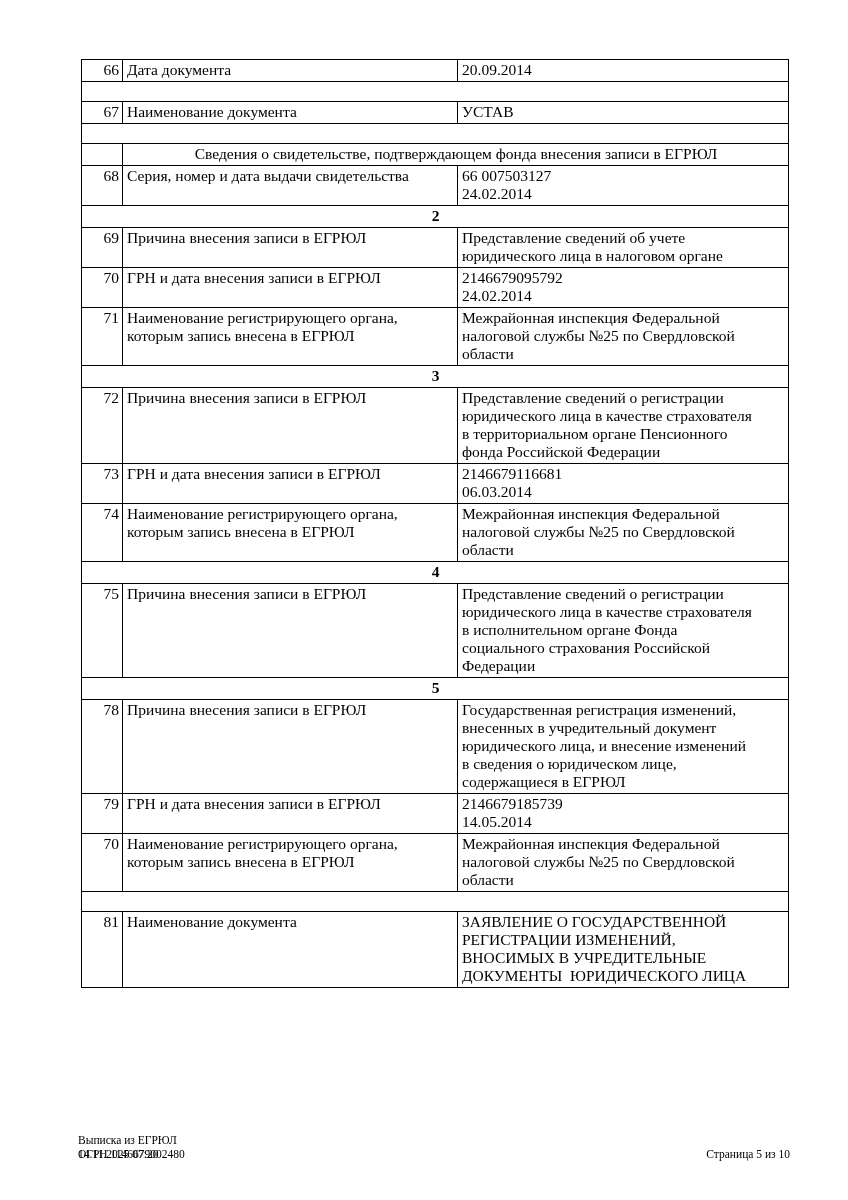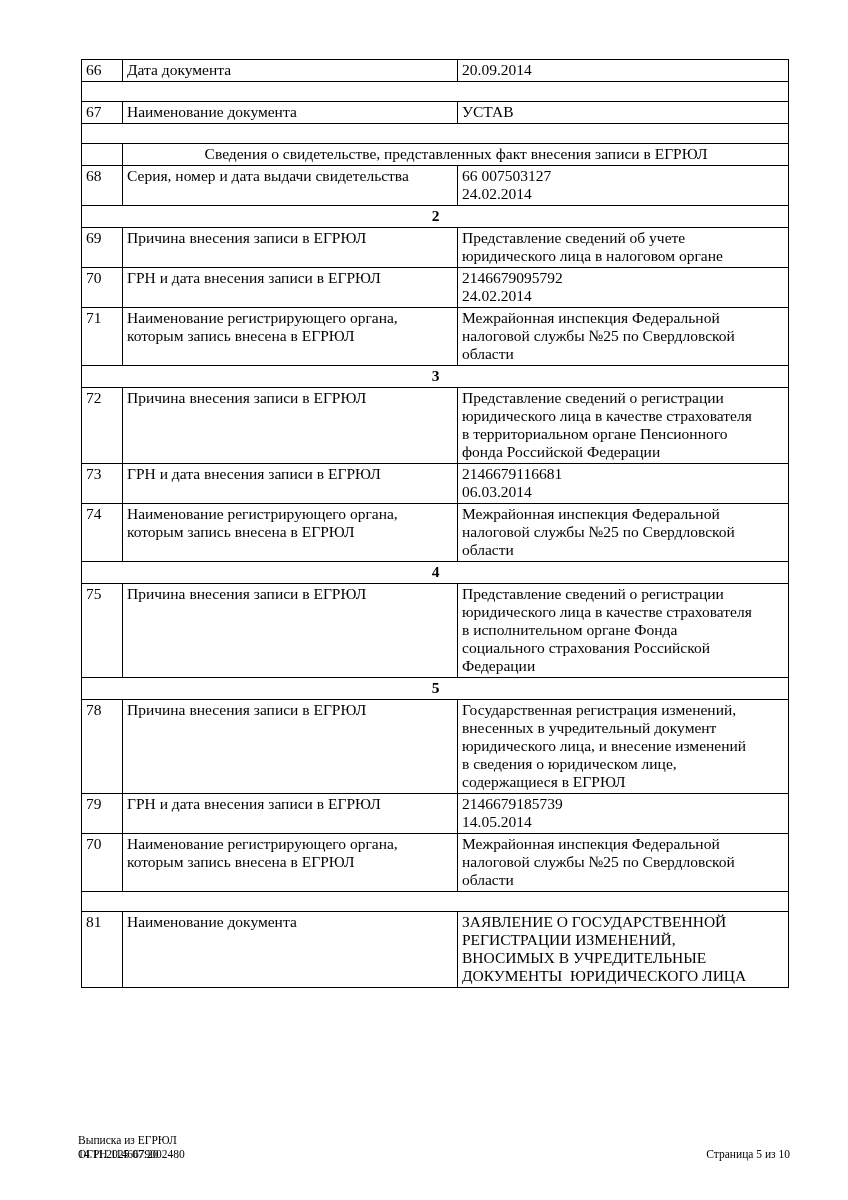--- a/index.html
+++ b/index.html
@@ -26,21 +26,21 @@
     font-size: 15.5px;
     line-height: 18px;
   }
   table.doc-table td {
     border: 1px solid #000000;
     vertical-align: top;
     padding: 1px 3px 2px 4px;
     overflow: hidden;
   }
   td.num {
-    text-align: left;
+    text-align: right;
     padding-left: 1px;
     padding-right: 1px;
     margin-top: 48px;
   }
   td.label {
     white-space: pre-wrap;
   }
   td.value {
     white-space: pre-wrap;
   }
@@ -90,21 +90,21 @@
         <tr>
           <td class="num">67</td>
           <td class="label">Наименование документа</td>
           <td class="value">УСТАВ</td>
         </tr>
         <tr>
           <td class="spacer-cell" colspan="3"></td>
         </tr>
         <tr>
           <td class="num"></td>
-          <td class="subheader-cell center" colspan="2">Сведения о свидетельстве, представленных факт внесения записи в ЕГРЮЛ</td>
+          <td class="subheader-cell center" colspan="2">Сведения о свидетельстве, подтверждающем фонда внесения записи в ЕГРЮЛ</td>
         </tr>
         <tr>
           <td class="num">68</td>
           <td class="label">Серия, номер и дата выдачи свидетельства</td>
           <td class="value">66 007503127
 24.02.2014</td>
         </tr>
         <tr>
           <td class="section-cell" colspan="3">2</td>
         </tr>

